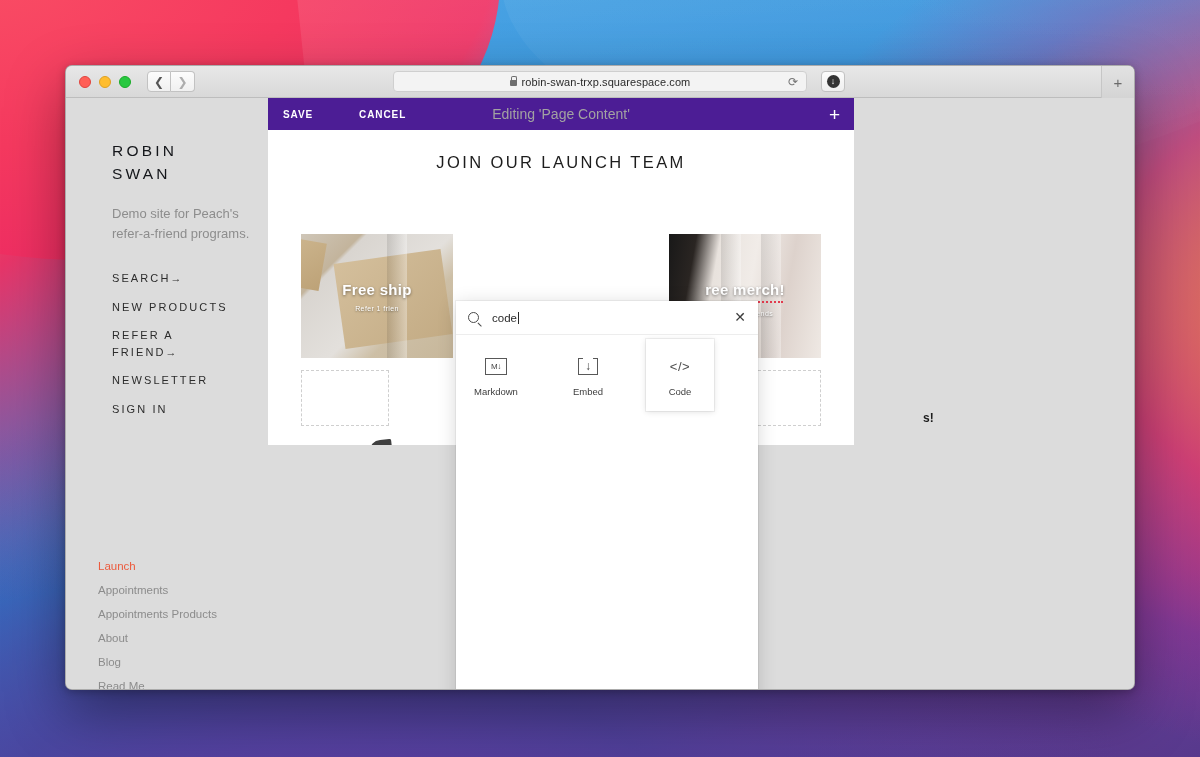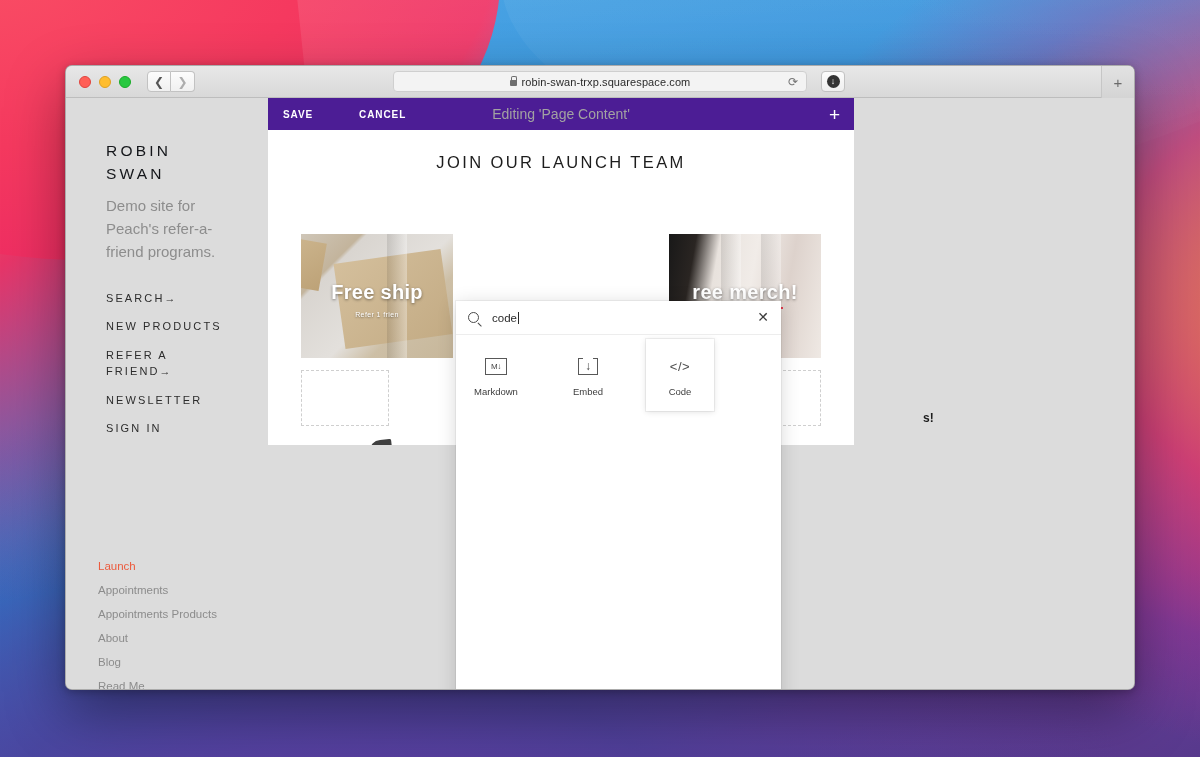--- a/index.html
+++ b/index.html
@@ -135,33 +135,33 @@
   }
 
   
   #viewport {
     position: relative;
     width: 100%;
     height: 592px;
     background: #dcdcdc;
   }
   #sidebar {
-    position: absolute; left: 8px; top: 0;
+    position: absolute; left: 14px; top: 0;
     width: 202px; height: 100%;
     background: #dcdcdc;
     padding: 42px 0 0 32px;
   }
   #site-title {
     font-size: 15.5px; font-weight: 400; letter-spacing: 3.2px;
     color: #14161a; line-height: 1.48;
     white-space: pre-line;
   }
   #tagline {
-    margin-top: 8px;
-    font-size: 15px; color: #8d8d8d; line-height: 1.55;
+    margin-top: 18px;
+    font-size: 13px; color: #8d8d8d; line-height: 1.55;
     max-width: 140px;
   }
   #mainnav { margin-top: 26px; }
   .navlink {
     font-size: 11px; letter-spacing: 2.1px;
     color: #2c2c2c; margin-bottom: 12px; line-height: 1.5;
     max-width: 130px;
   }
   #pagelist {
     position: absolute; left: 32px; top: 462px;
@@ -238,21 +238,21 @@
   }
   .fold {
     position: absolute; top: 0; width: 20px; height: 100%;
     background: linear-gradient(90deg, rgba(0,0,0,0.10), rgba(255,255,255,0.35));
   }
   .promo-cap {
     position: absolute; left: 0; right: 0; top: 47px;
     text-align: center; z-index: 3;
   }
   .promo-title {
-    color: #fff; font-size: 20px; font-weight: bold;
+    color: #fff; font-size: 15px; font-weight: bold;
     letter-spacing: 0.3px;
     text-shadow: 0 1px 3px rgba(0,0,0,0.45);
   }
   .promo-underline {
     width: 76px; height: 2px; margin: 3px auto 0;
     border-bottom: 2px dotted #e23b4e;
   }
   .promo-sub {
     margin-top: 7px;
     color: #fff; font-size: 7px; letter-spacing: 0.4px;
@@ -301,21 +301,21 @@
   }
   #promo-bar-text {
     color: #fff; font-size: 10.5px; font-weight: bold; letter-spacing: 0.8px;
   }
   #promo-bar-close { color: #fff; font-size: 11px; }
 
   
   #picker {
     position: absolute;
     left: 390px; top: 203px;
-    width: 325px; height: 419px;
+    width: 302px; height: 419px;
     background: #fff;
     box-shadow: 0 3px 18px rgba(0,0,0,0.16), 0 0 0 1px rgba(0,0,0,0.05);
     z-index: 40;
   }
   #picker-search {
     position: relative;
     height: 34px;
     border-bottom: 1px solid #ededed;
     display: flex; align-items: center;
     padding: 0 12px;

